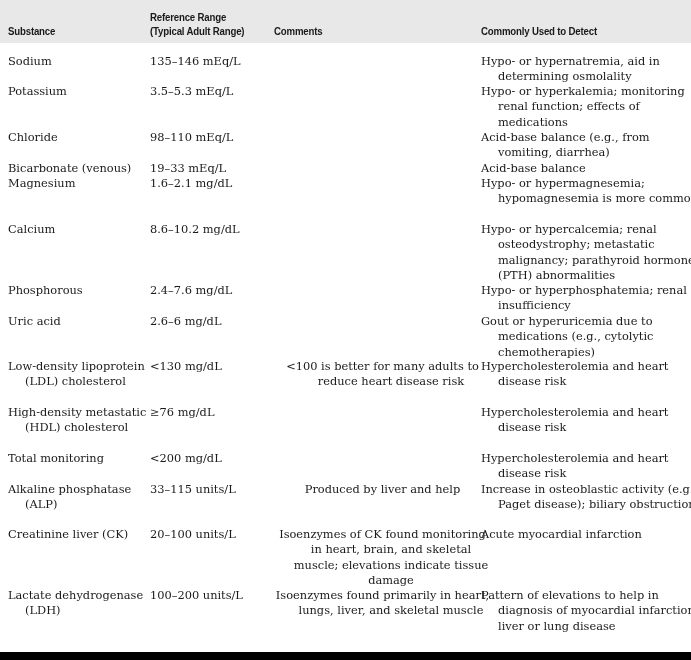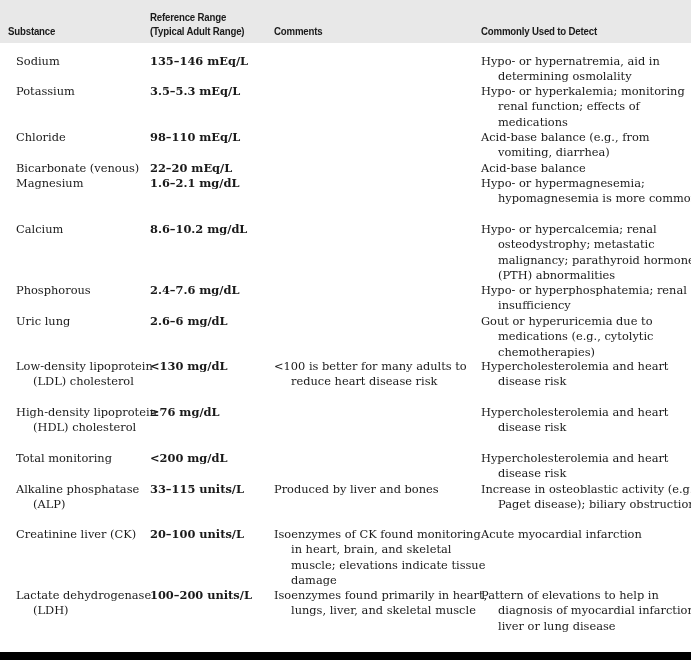--- a/index.html
+++ b/index.html
@@ -12,23 +12,23 @@
       font-family: "Liberation Sans", "DejaVu Sans", sans-serif; font-size: 10.5px; font-weight: normal;
       letter-spacing: -0.2px; color: #1a1a1a;
     }
     .header .h { position: absolute; bottom: 5px; line-height: 14px; transform: scaleX(0.92); transform-origin: left; font-weight: 600; }
     .h1 { left: 8px; }
     .h2 { left: 150px; }
     .h3 { left: 274px; }
     .h4 { left: 481px; }
     .row { position: absolute; left: 0; width: 691px; font-size: 11.4px; line-height: 15.3px; }
     .cell { position: absolute; top: 0; }
-    .c1 { left: 16px; width: 138px; }
-    .c2 { left: 150px; width: 122px; font-weight: bold; }
-    .c3 { left: 274px; width: 200px; }
+    .c1 { left: 8px; width: 138px; }
+    .c2 { left: 150px; width: 122px; }
+    .c3 { left: 274px; width: 200px; text-align: center; }
     .c4 { left: 481px; width: 208px; }
     .hang { padding-left: 17px; text-indent: -17px; }
     .footer-bar { position: absolute; left: 0; top: 652px; width: 691px; height: 8px; background: #000000; }
   </style>
 </head>
 <body>
 
 <div class="header">
   <div class="h h1">Substance</div>
   <div class="h h2">
@@ -53,21 +53,21 @@
       <div class="cell c4 hang">Hypo- or hyperkalemia; monitoring renal function; effects of medications</div>
     </div>
     <div class="row" style="top: 130px;">
       <div class="cell c1 hang">Chloride</div>
       <div class="cell c2">98–110 mEq/L</div>
       <div class="cell c3 hang"></div>
       <div class="cell c4 hang">Acid-base balance (e.g., from vomiting, diarrhea)</div>
     </div>
     <div class="row" style="top: 161px;">
       <div class="cell c1 hang">Bicarbonate (venous)</div>
-      <div class="cell c2">22–20 mEq/L</div>
+      <div class="cell c2">19–33 mEq/L</div>
       <div class="cell c3 hang"></div>
       <div class="cell c4 hang">Acid-base balance</div>
     </div>
     <div class="row" style="top: 176px;">
       <div class="cell c1 hang">Magnesium</div>
       <div class="cell c2">1.6–2.1 mg/dL</div>
       <div class="cell c3 hang"></div>
       <div class="cell c4 hang">Hypo- or hypermagnesemia; hypomagnesemia is more common</div>
     </div>
     <div class="row" style="top: 222px;">
@@ -76,47 +76,47 @@
       <div class="cell c3 hang"></div>
       <div class="cell c4 hang">Hypo- or hypercalcemia; renal osteodystrophy; metastatic malignancy; parathyroid hormone (PTH) abnormalities</div>
     </div>
     <div class="row" style="top: 283px;">
       <div class="cell c1 hang">Phosphorous</div>
       <div class="cell c2">2.4–7.6 mg/dL</div>
       <div class="cell c3 hang"></div>
       <div class="cell c4 hang">Hypo- or hyperphosphatemia; renal insufficiency</div>
     </div>
     <div class="row" style="top: 314px;">
-      <div class="cell c1 hang">Uric lung</div>
+      <div class="cell c1 hang">Uric acid</div>
       <div class="cell c2">2.6–6 mg/dL</div>
       <div class="cell c3 hang"></div>
       <div class="cell c4 hang">Gout or hyperuricemia due to medications (e.g., cytolytic chemotherapies)</div>
     </div>
     <div class="row" style="top: 359px;">
       <div class="cell c1 hang">Low-density lipoprotein (LDL) cholesterol</div>
       <div class="cell c2">&lt;130 mg/dL</div>
       <div class="cell c3 hang">&lt;100 is better for many adults to reduce heart disease risk</div>
       <div class="cell c4 hang">Hypercholesterolemia and heart disease risk</div>
     </div>
     <div class="row" style="top: 405px;">
-      <div class="cell c1 hang">High-density lipoprotein (HDL) cholesterol</div>
+      <div class="cell c1 hang">High-density metastatic (HDL) cholesterol</div>
       <div class="cell c2">≥76 mg/dL</div>
       <div class="cell c3 hang"></div>
       <div class="cell c4 hang">Hypercholesterolemia and heart disease risk</div>
     </div>
     <div class="row" style="top: 451px;">
       <div class="cell c1 hang">Total monitoring</div>
       <div class="cell c2">&lt;200 mg/dL</div>
       <div class="cell c3 hang"></div>
       <div class="cell c4 hang">Hypercholesterolemia and heart disease risk</div>
     </div>
     <div class="row" style="top: 482px;">
       <div class="cell c1 hang">Alkaline phosphatase (ALP)</div>
       <div class="cell c2">33–115 units/L</div>
-      <div class="cell c3 hang">Produced by liver and bones</div>
+      <div class="cell c3 hang">Produced by liver and help</div>
       <div class="cell c4 hang">Increase in osteoblastic activity (e.g., Paget disease); biliary obstruction</div>
     </div>
     <div class="row" style="top: 527px;">
       <div class="cell c1 hang">Creatinine liver (CK)</div>
       <div class="cell c2">20–100 units/L</div>
       <div class="cell c3 hang">Isoenzymes of CK found monitoring in heart, brain, and skeletal muscle; elevations indicate tissue damage</div>
       <div class="cell c4 hang">Acute myocardial infarction</div>
     </div>
     <div class="row" style="top: 588px;">
       <div class="cell c1 hang">Lactate dehydrogenase (LDH)</div>

